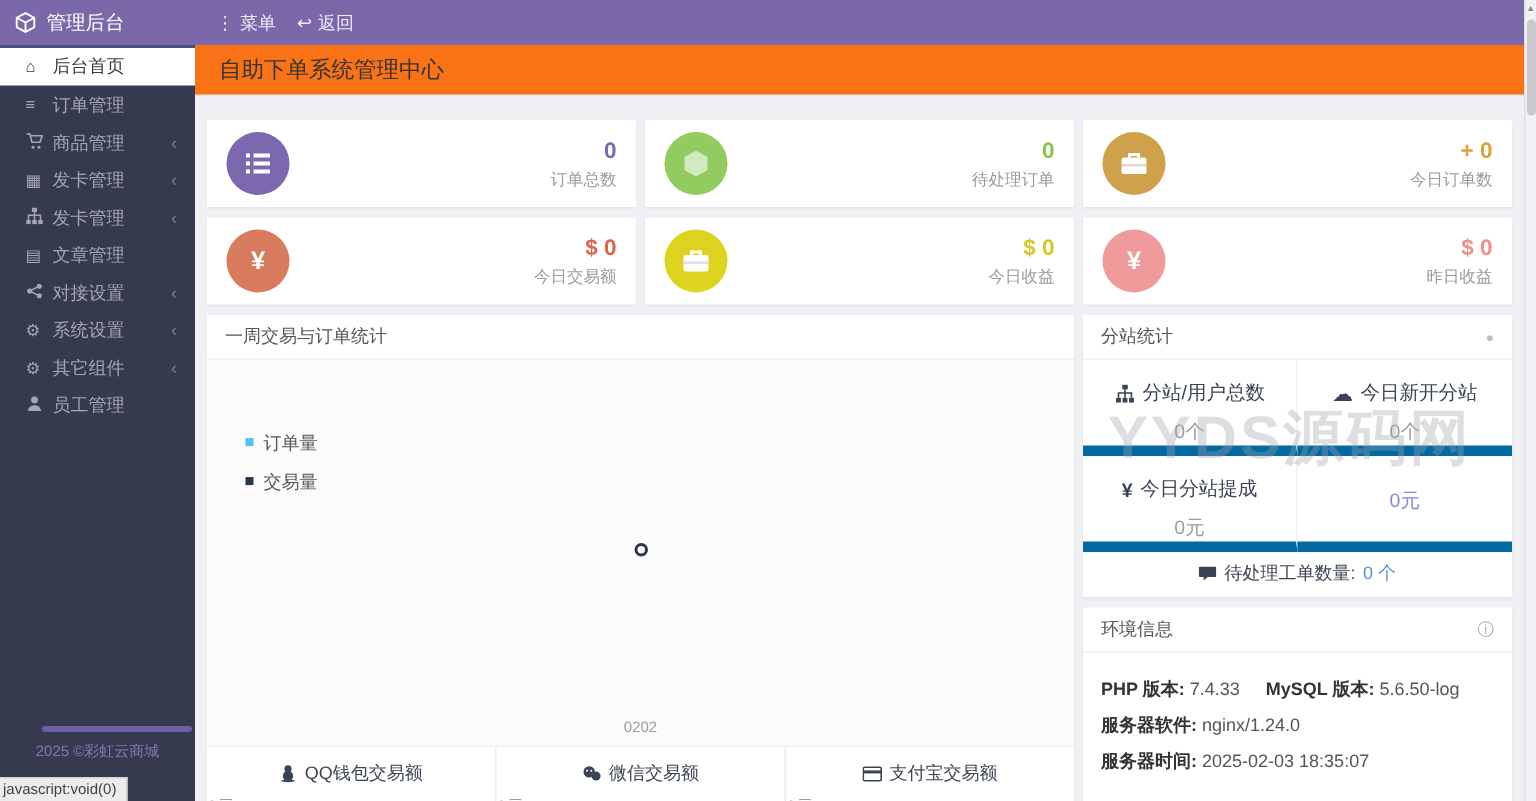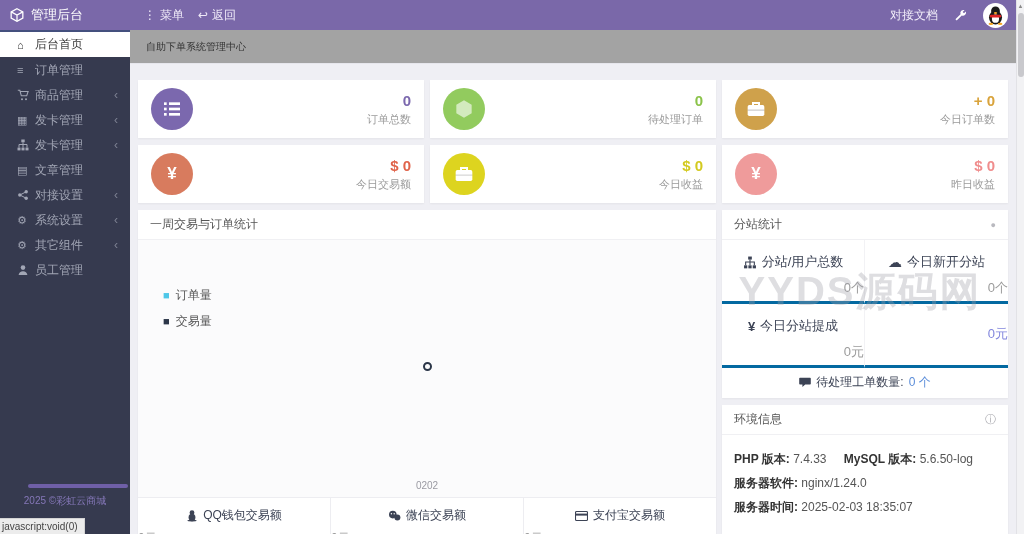--- a/index.html
+++ b/index.html
@@ -27,22 +27,22 @@
   .si svg { vertical-align:-1px; }
   .chev { position:absolute; right:12px; font-size:12px; color:#7e8293; }
   .side-rule { position:absolute; left:28px; top:452px; width:100px; height:4px;
     border-radius:2px; background:#6f5fa7; }
   .side-foot { position:absolute; left:0; top:462px; width:130px; text-align:center;
     font-size:10px; color:#8577b8; }
 
   
   .main { position:absolute; left:130px; top:30px; width:886px; height:504px;
     background:#efeff4; overflow:hidden; }
-  .titlebar { height:34px; background:#a3a3a3; border-bottom:1px solid #e6e6ec;
-    line-height:34px; padding-left:16px; font-size:10px; color:#333; }
+  .titlebar { height:34px; background:#f97316; border-bottom:1px solid #e6e6ec;
+    line-height:34px; padding-left:16px; font-size:15px; color:#333; }
 
   .cards { display:grid; grid-template-columns:repeat(3,1fr); gap:7px 6px; margin:16px 8px 0; }
   .card { height:58px; background:#fff; display:flex; align-items:center;
     box-shadow:0 1px 2px rgba(0,0,0,.05); cursor:pointer; }
   .circle { width:42px; height:42px; border-radius:50%; margin-left:13px; color:#fff;
     display:flex; align-items:center; justify-content:center; font-weight:bold; font-size:17px; }
   .card-right { margin-left:auto; text-align:right; padding-right:13px; }
   .card-value { font-size:15px; font-weight:bold; }
   .card-label { font-size:11px; color:#9b9b9b; margin-top:3px; }
 
@@ -65,22 +65,22 @@
   .pay-cell { flex:1; padding-top:9px; }
   .pay-cell + .pay-cell { border-left:1px solid #ededf1; }
   .pay-label { font-size:12px; color:#3c4355; display:flex; align-items:center;
     justify-content:center; gap:5px; }
   .pay-value { font-size:12px; color:#9b9b9b; margin-top:6px; }
 
   .right-col { width:286px; display:flex; flex-direction:column; gap:7px; }
   .sub-panel { height:188px; }
   .hdr-dot { color:#b9b9bf; font-size:9px; cursor:pointer; }
   .sub-grid { display:flex; flex-wrap:wrap; }
-  .sub-cell { width:50%; height:64px; text-align:right; padding-top:13px;
-    border-bottom:3px solid #0369a1; }
+  .sub-cell { width:50%; height:64px; text-align:center; padding-top:13px;
+    border-bottom:7px solid #0369a1; }
   .sub-cell:nth-child(odd) { border-right:1px solid #f2f2f5; }
   .cell-label { font-size:13px; color:#3c4355; display:flex; align-items:center;
     justify-content:center; gap:5px; }
   .cell-value { font-size:13px; margin-top:8px; }
   .sub-foot { height:29px; display:flex; align-items:center; justify-content:center;
     gap:5px; font-size:12px; color:#3c4355; }
 
   .env-panel { height:129px; }
   .env-body { padding:8px 12px 0; }
   .env-row { margin-top:9px; font-size:12px; color:#555; line-height:15px; }
@@ -114,37 +114,20 @@
       <span>管理后台</span>
     </div>
     <div class="tb-item">
       <span class="tb-ico">⋮</span>
       <span>菜单</span>
     </div>
     <div class="tb-item">
       <span class="tb-ico">↩</span>
       <span>返回</span>
     </div>
-    <div class="tb-right">
-      <span style="cursor:pointer;">对接文档</span>
-      <svg width="13" height="13" viewBox="0 0 12 12" style="cursor:pointer;">
-          <path d="M11 2.2 9.2 4 8 2.8 9.8 1A3 3 0 0 0 6 4.8L1.3 9.5l1.2 1.2L7.2 6A3 3 0 0 0 11 2.2z" fill="#fff"></path>
-        </svg>
-      <div class="avatar">
-        <svg width="21" height="21" viewBox="0 0 20 20">
-          <ellipse cx="10" cy="12" rx="6.2" ry="6.6" fill="#1a1a1a"></ellipse>
-          <circle cx="10" cy="5.6" r="4.2" fill="#1a1a1a"></circle>
-          <ellipse cx="10" cy="13" rx="3.4" ry="4" fill="#fff"></ellipse>
-          <rect x="4.6" y="9.4" width="10.8" height="2.4" rx="1.2" fill="#d22"></rect>
-          <ellipse cx="10" cy="7.6" rx="1.6" ry="0.9" fill="#f5a623"></ellipse>
-          <ellipse cx="5.6" cy="18" rx="2.2" ry="1.1" fill="#f5a623"></ellipse>
-          <ellipse cx="14.4" cy="18" rx="2.2" ry="1.1" fill="#f5a623"></ellipse>
-        </svg>
-      </div>
-    </div>
   </div>
 
   <div class="sidebar">
     <div class="side-item active">
       <span class="si">⌂</span>
       <span>后台首页</span>
     </div>
     <div class="side-item">
       <span class="si">≡</span>
       <span>订单管理</span>

